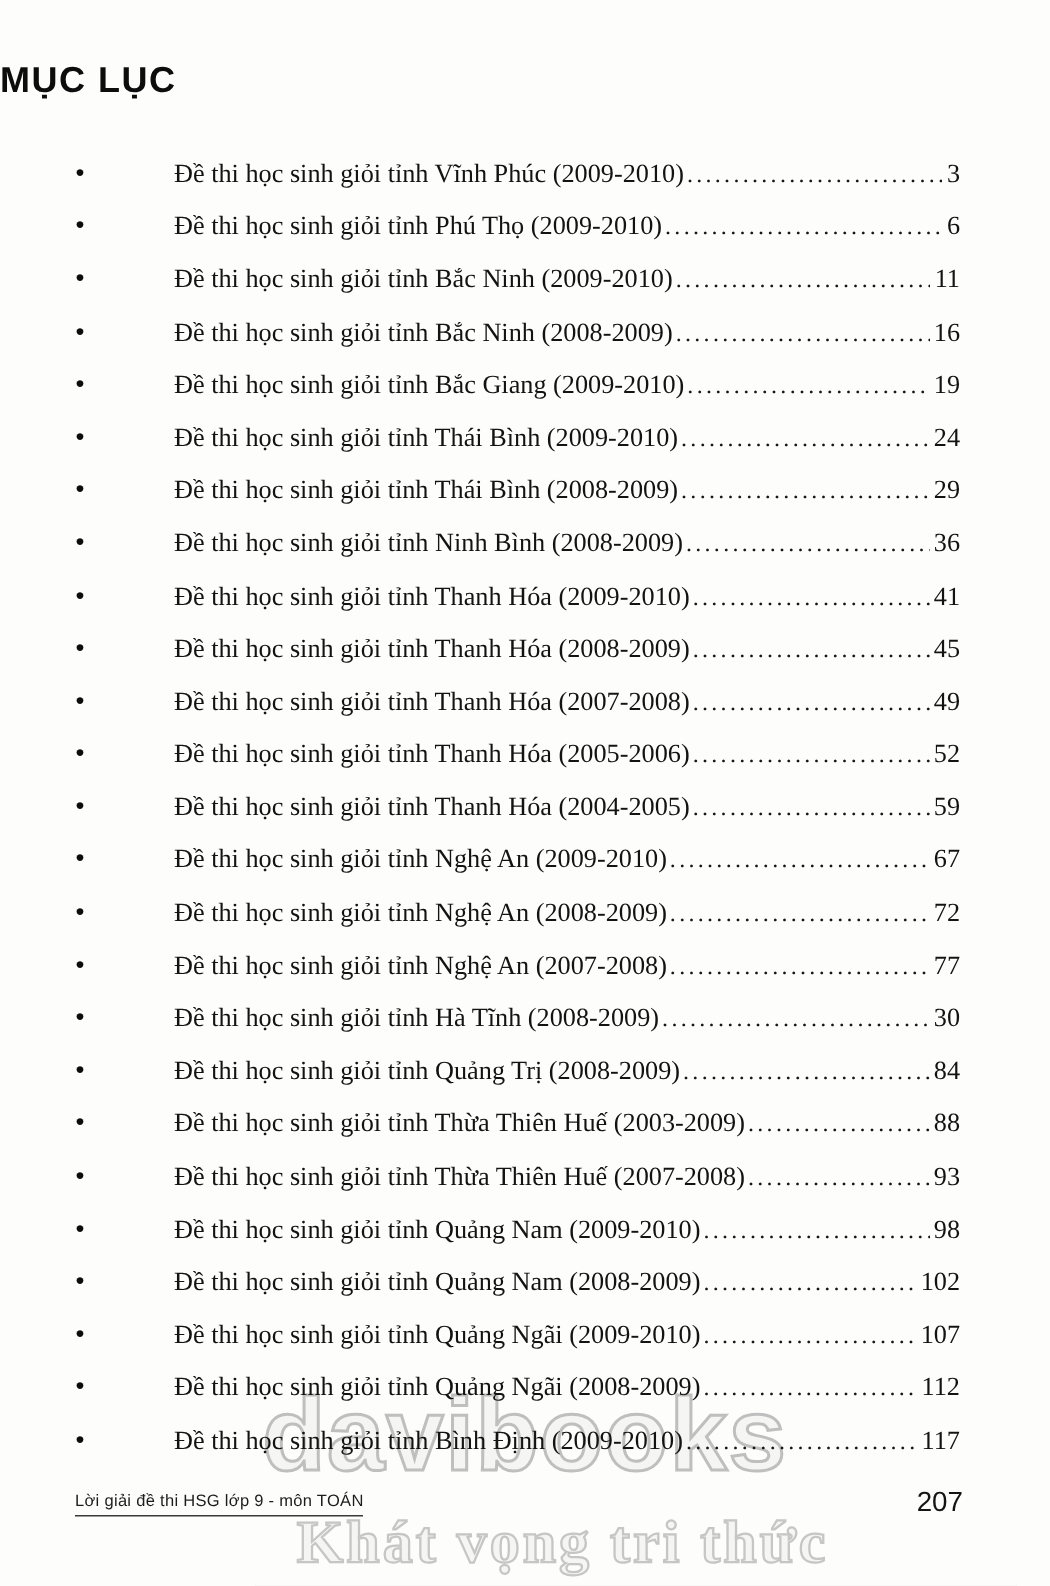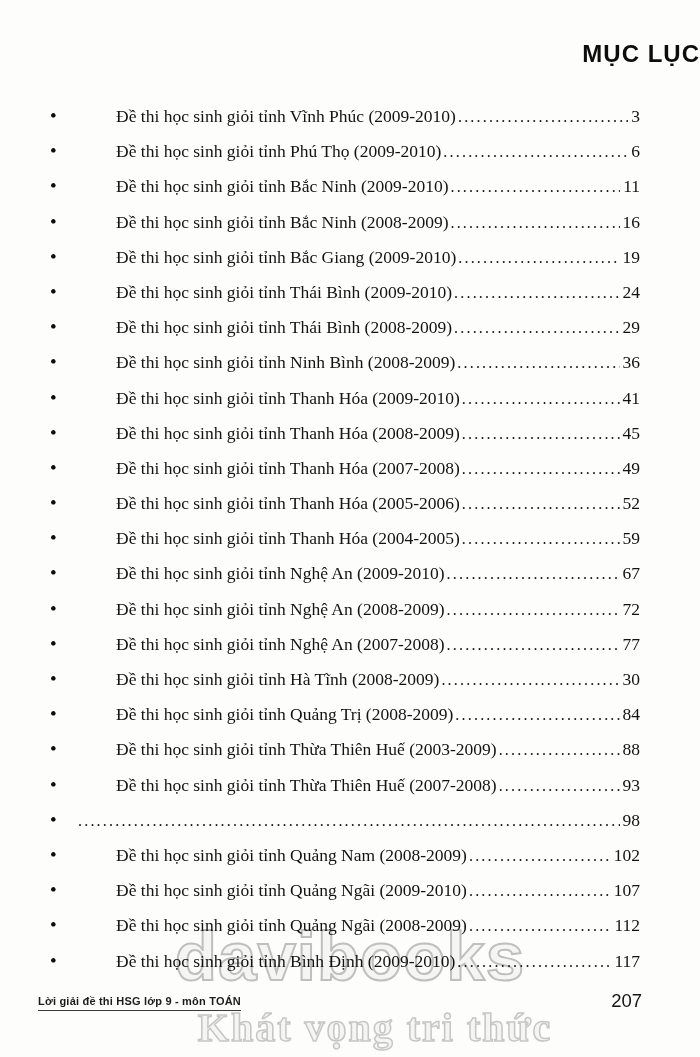--- a/index.html
+++ b/index.html
@@ -12,21 +12,21 @@
     position: relative;
     width: 700px; height: 1057px;
     background: #fdfdfb;
     overflow: hidden;
   }
   .content { position: relative; z-index: 1; }
 
   .page-title {
     margin: 0;
     padding-top: 40px;
-    text-align: right;
+    text-align: left;
     font-family: "Liberation Sans", sans-serif;
     font-weight: 700;
     font-size: 24px;
     letter-spacing: 1px;
     color: #0d0d0d;
   }
 
   .toc {
     list-style: none;
     margin: 37px 60px 0 50px;
@@ -84,24 +84,24 @@
     font-weight: 700;
     font-size: 40px;
     line-height: 1;
     letter-spacing: 2px;
     transform: translateX(25px);
     -webkit-text-stroke: 1.5px #c6c6c6;
   }
 
   .footer-book-label {
     position: absolute;
-    left: 38px; top: 995px;
+    left: 50px; top: 995px;
     z-index: 1;
     font-family: "Liberation Sans", sans-serif;
-    font-weight: 700;
+    font-weight: 400;
     font-size: 11px;
     letter-spacing: 0.2px;
     color: #1c1c1c;
     border-bottom: 1.5px solid #3a3a3a;
     padding-bottom: 3px;
   }
   .footer-page-number {
     position: absolute;
     right: 58px; top: 990px;
     z-index: 1;
@@ -258,20 +258,21 @@
 
         <li class="toc-row">
           <span class="bullet">•</span>
           <span class="toc-label">Đề thi học sinh giỏi tỉnh Thừa Thiên Huế (2007-2008)</span>
           <span class="leader"></span>
           <span class="toc-page">93</span>
         </li>
 
         <li class="toc-row">
           <span class="bullet">•</span>
+          <span class="toc-label">Đề thi học sinh giỏi tỉnh Quảng Nam (2009-2010)</span>
           <span class="leader"></span>
           <span class="toc-page">98</span>
         </li>
 
         <li class="toc-row">
           <span class="bullet">•</span>
           <span class="toc-label">Đề thi học sinh giỏi tỉnh Quảng Nam (2008-2009)</span>
           <span class="leader"></span>
           <span class="toc-page">102</span>
         </li>

